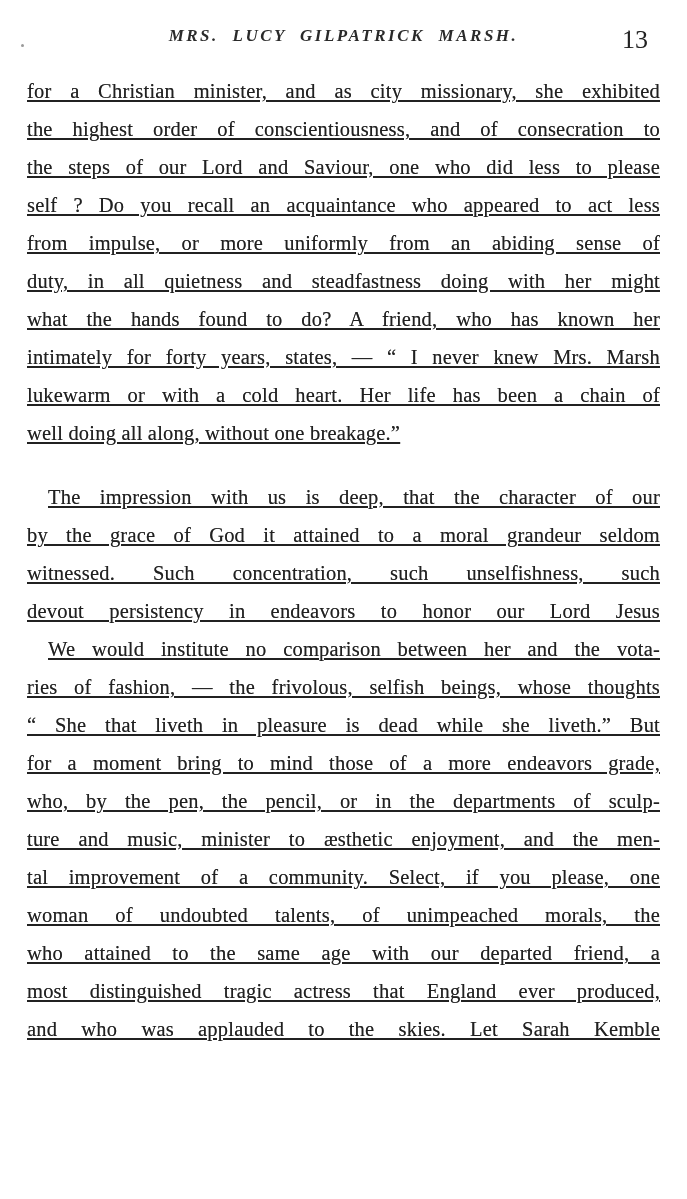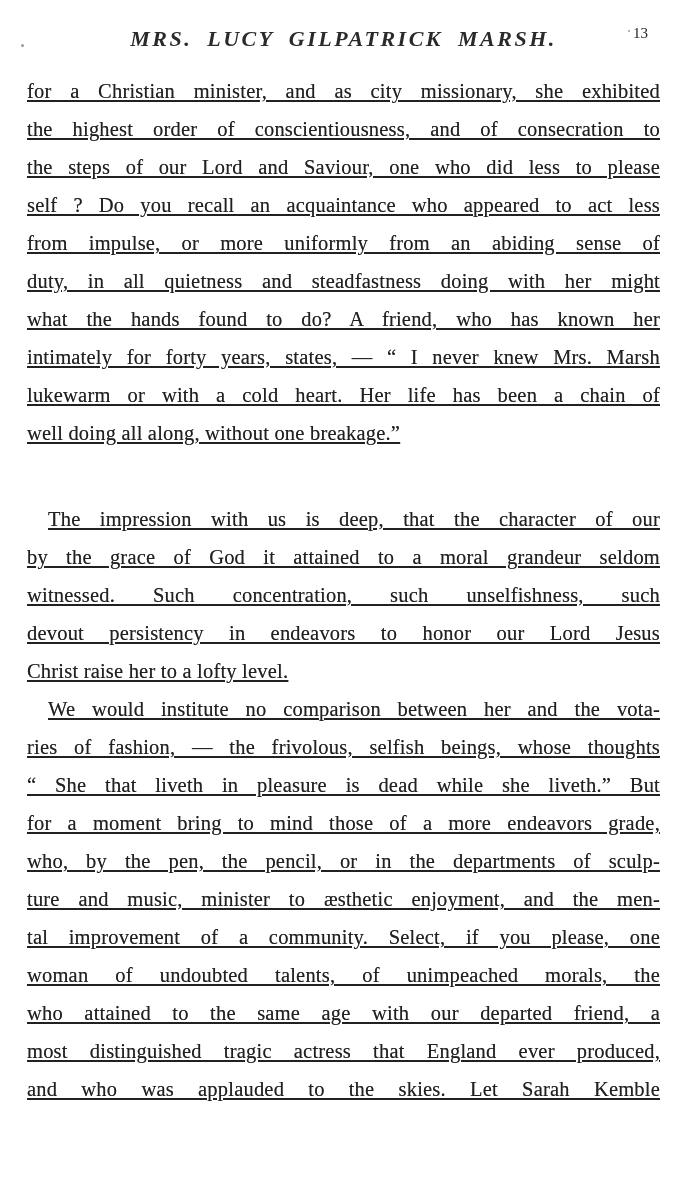--- a/index.html
+++ b/index.html
@@ -17,46 +17,46 @@
     color: #212121;
   }
   .running-head {
     position: absolute;
     top: 26px;
     left: 0;
     width: 100%;
     text-align: center;
     font-style: italic;
     font-weight: bold;
-    font-size: 22px;
+    font-size: 17px;
     letter-spacing: 2.5px;
     word-spacing: 7px;
     color: #2a2a2a;
   }
   .page-number {
     position: absolute;
     top: 25px;
     right: 39px;
-    font-size: 15px;
+    font-size: 26px;
     color: #222222;
   }
   .text-block {
     position: absolute;
     top: 72px;
     left: 27px;
     width: 633px;
     font-size: 20.5px;
     line-height: 38px;
     letter-spacing: 0.2px;
   }
   .para {
     margin: 0;
   }
   .para.space-before {
-    margin-top: 48px;
+    margin-top: 26px;
   }
   .line {
     text-align: justify;
     text-align-last: justify;
     white-space: normal;
     text-shadow: 0 0 0.5px rgba(30,30,30,0.55);
     text-decoration: underline;
   }
   .line.short {
     text-align-last: left;
@@ -97,21 +97,20 @@
         <div class="line">what the hands found to do?  A friend, who has known her</div>
         <div class="line">intimately for forty years, states, — “ I never knew Mrs. Marsh</div>
         <div class="line">lukewarm or with a cold heart.  Her life has been a chain of</div>
         <div class="line short">well doing all along, without one breakage.”</div>
       </div>
       <div class="para space-before">
         <div class="line indent">The impression with us is deep, that the character of our</div>
         <div class="line">by the grace of God it attained to a moral grandeur seldom</div>
         <div class="line">witnessed.  Such concentration, such unselfishness, such</div>
         <div class="line">devout persistency in endeavors to honor our Lord Jesus</div>
-        <div class="line short">Christ raise her to a lofty level.</div>
       </div>
       <div class="para">
         <div class="line indent">We would institute no comparison between her and the vota-</div>
         <div class="line">ries of fashion, — the frivolous, selfish beings, whose thoughts</div>
         <div class="line">“ She that liveth in pleasure is dead while she liveth.”  But</div>
         <div class="line">for a moment bring to mind those of a more endeavors grade,</div>
         <div class="line">who, by the pen, the pencil, or in the departments of sculp-</div>
         <div class="line">ture and music, minister to æsthetic enjoyment, and the men-</div>
         <div class="line">tal improvement of a community.  Select, if you please, one</div>
         <div class="line">woman of undoubted talents, of unimpeached morals, the</div>

